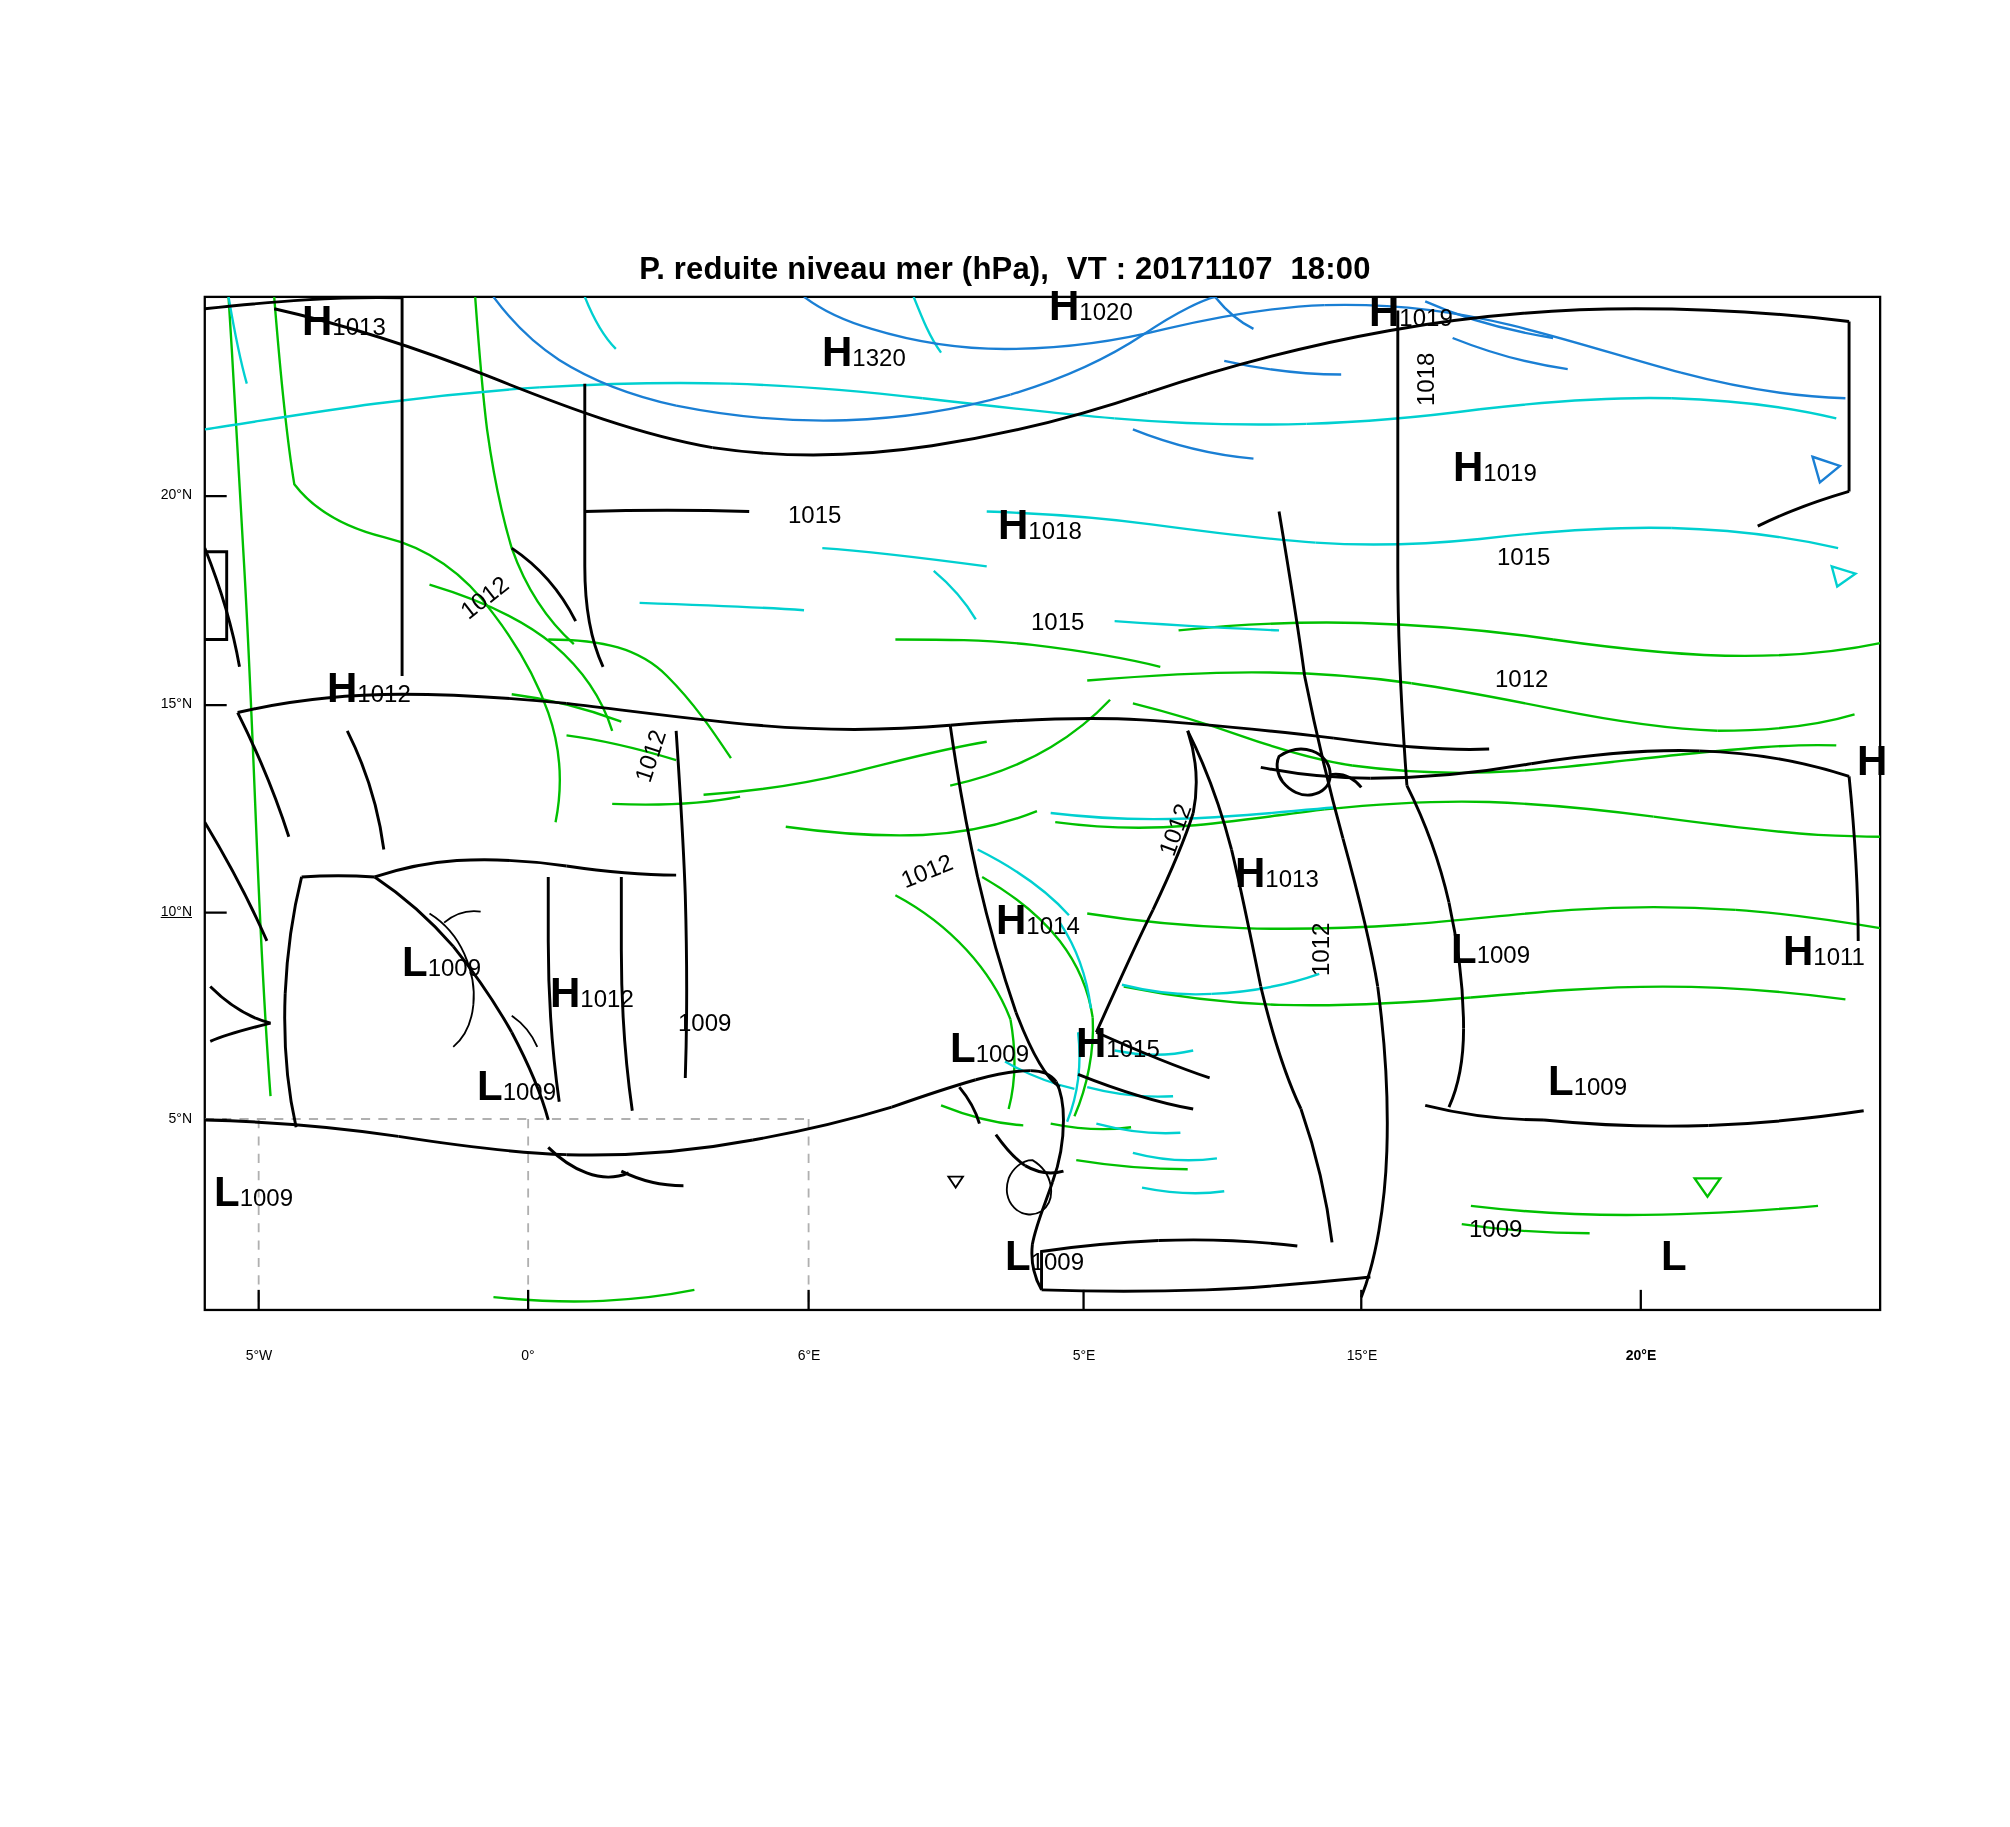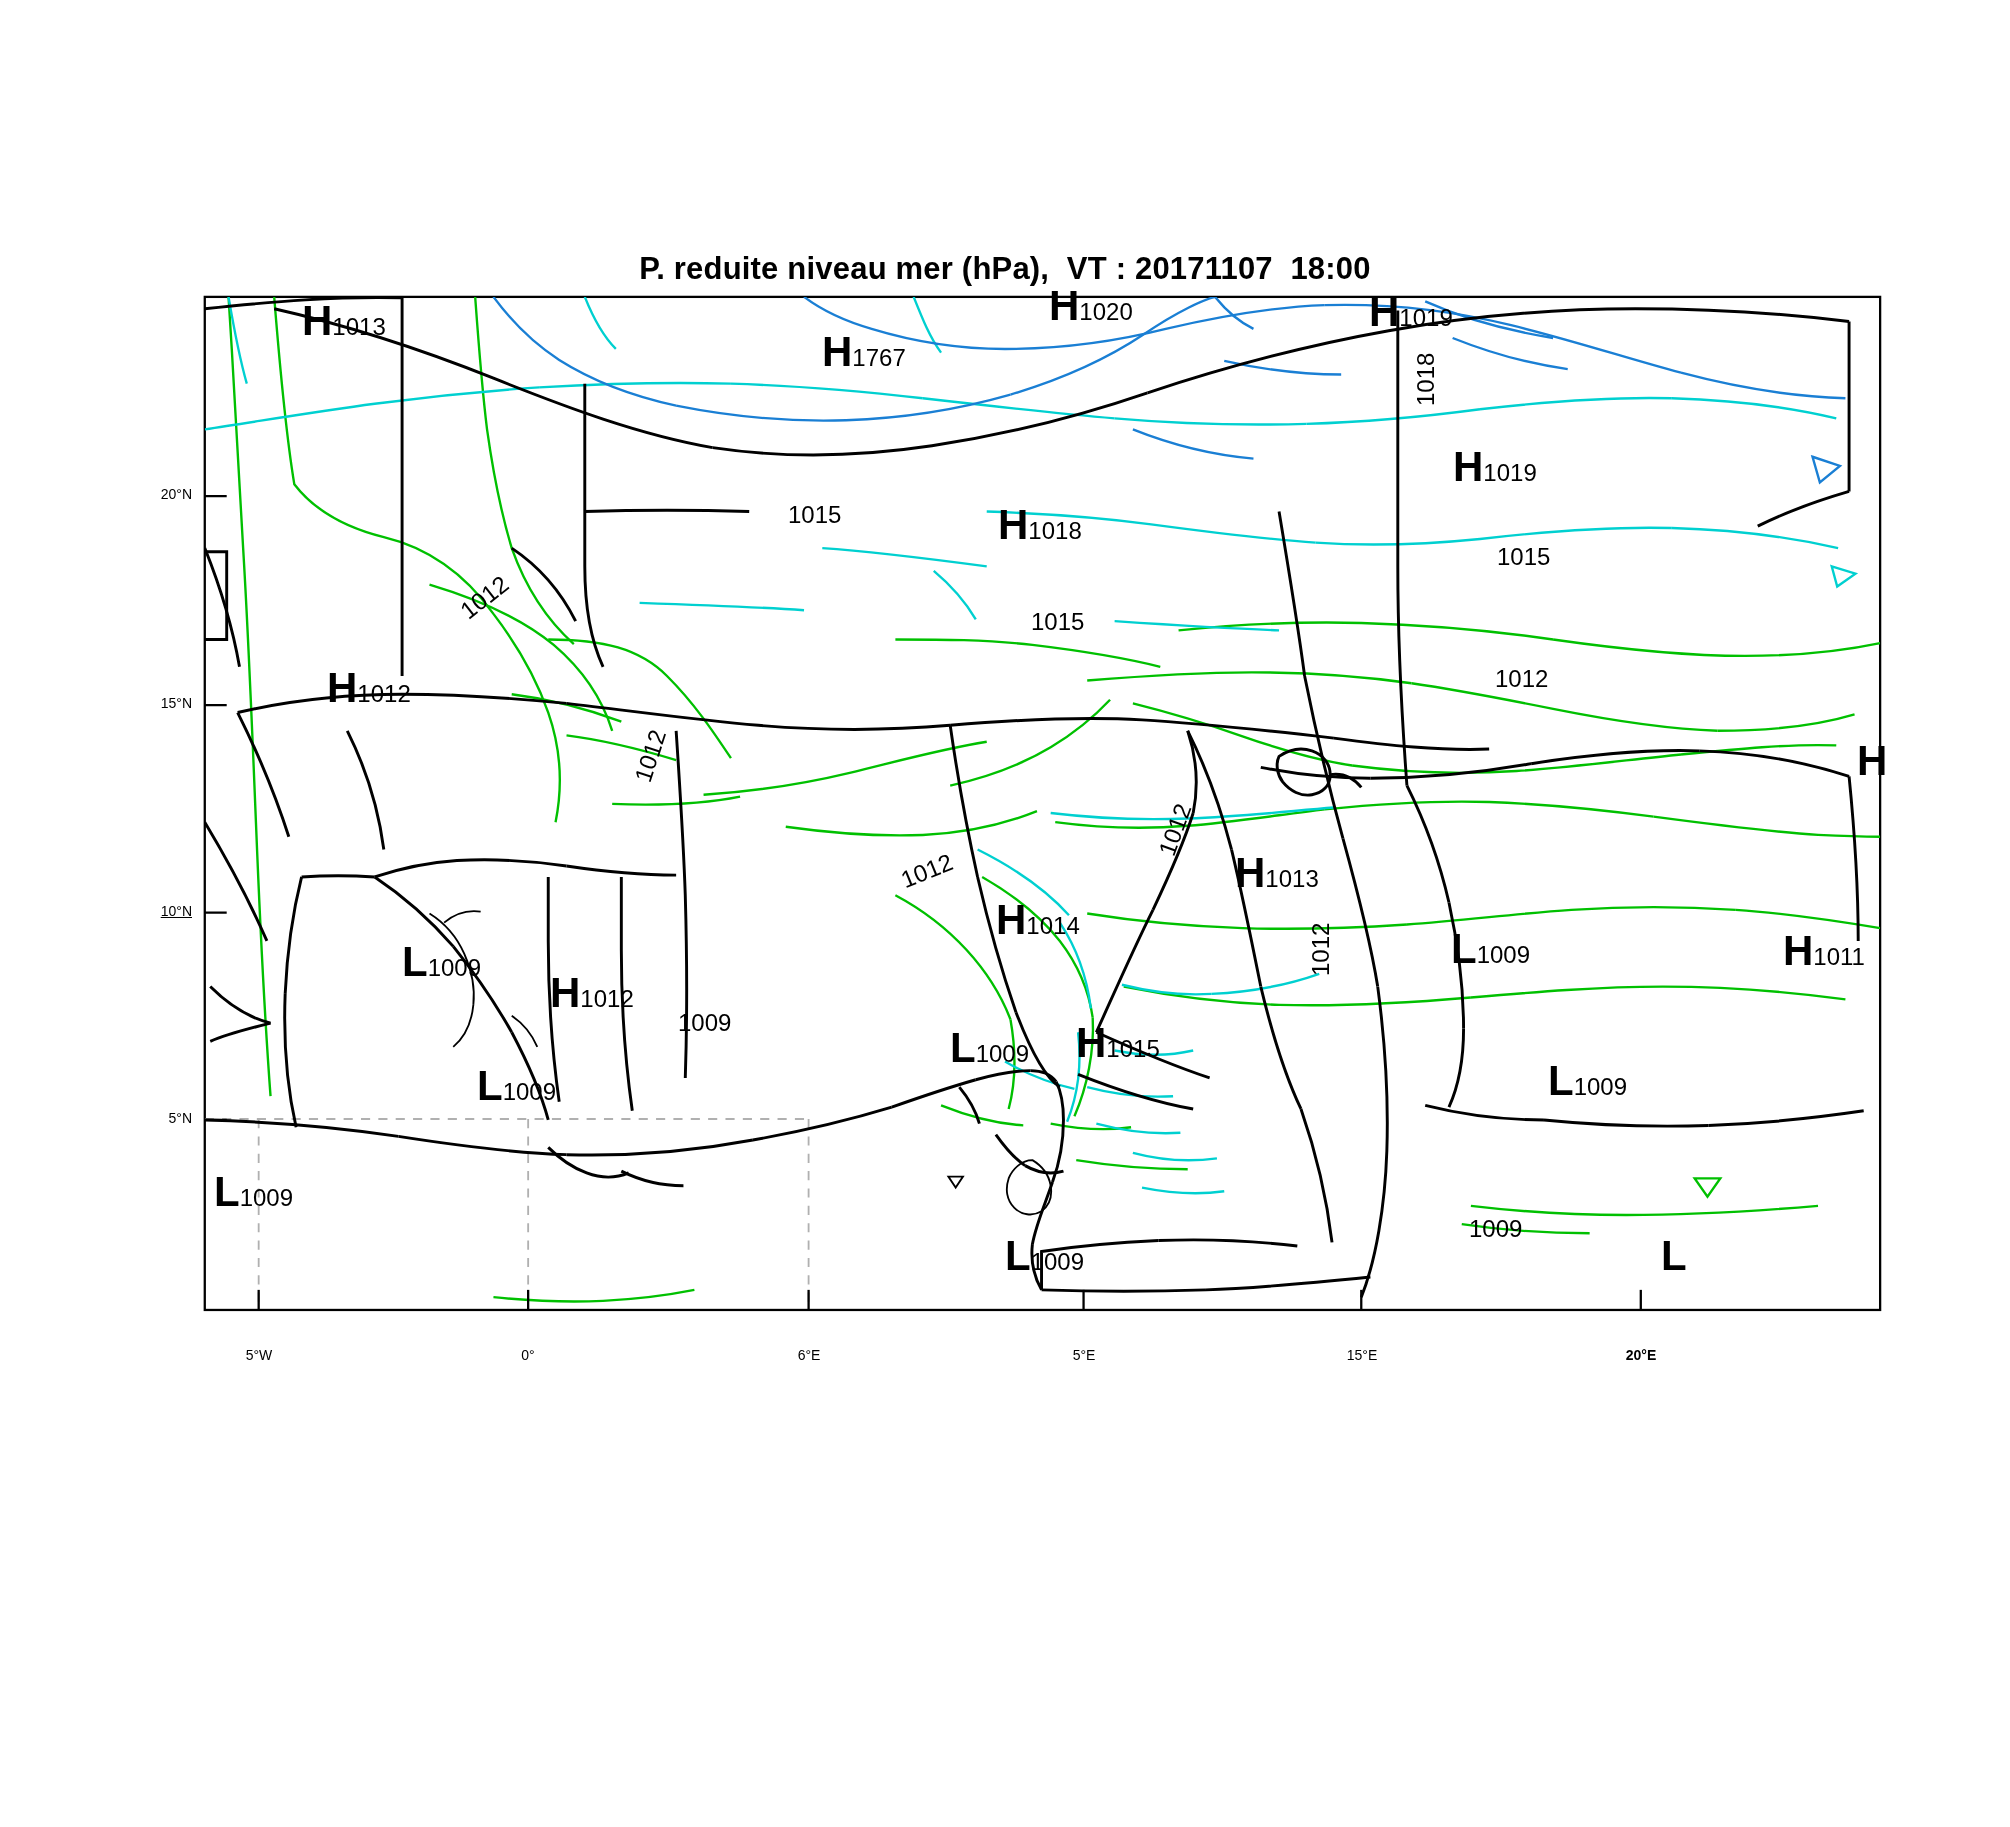--- a/index.html
+++ b/index.html
@@ -331,21 +331,21 @@
   <div class="contour-label" style="left:897px; top:868px; transform:rotate(-22deg); transform-origin:left top;">1012</div>
   <div class="contour-label" style="left:1153px; top:850px; transform:rotate(-70deg); transform-origin:left top;">1012</div>
   <div class="contour-label" style="left:1307px; top:976px; transform:rotate(-90deg); transform-origin:left top;">1012</div>
   <div class="contour-label" style="left:678px; top:1009px;">1009</div>
   <div class="contour-label" style="left:1469px; top:1215px;">1009</div>
 
   <div class="marker" style="left:302px; top:300px;">
     <span class="glyph">H</span><span class="val">1013</span>
   </div>
   <div class="marker" style="left:822px; top:331px;">
-    <span class="glyph">H</span><span class="val">1767</span>
+    <span class="glyph">H</span><span class="val">1320</span>
   </div>
   <div class="marker" style="left:1049px; top:285px;">
     <span class="glyph">H</span><span class="val">1020</span>
   </div>
   <div class="marker" style="left:1369px; top:291px;">
     <span class="glyph">H</span><span class="val">1019</span>
   </div>
   <div class="marker" style="left:1453px; top:446px;">
     <span class="glyph">H</span><span class="val">1019</span>
   </div>

